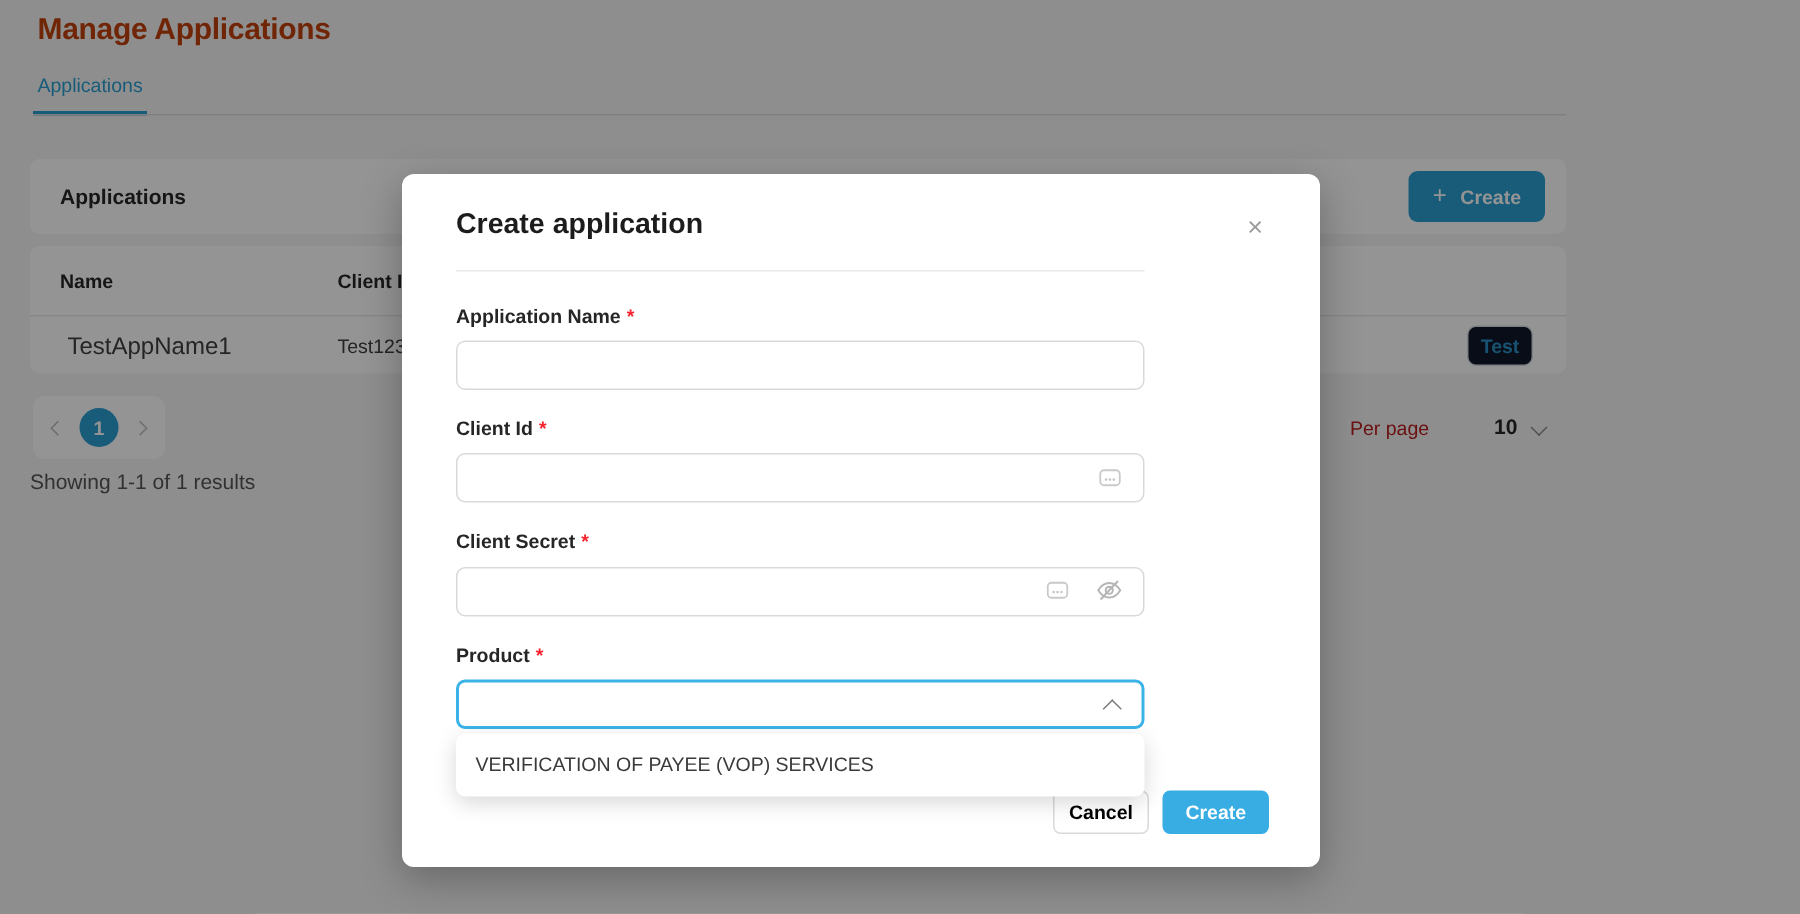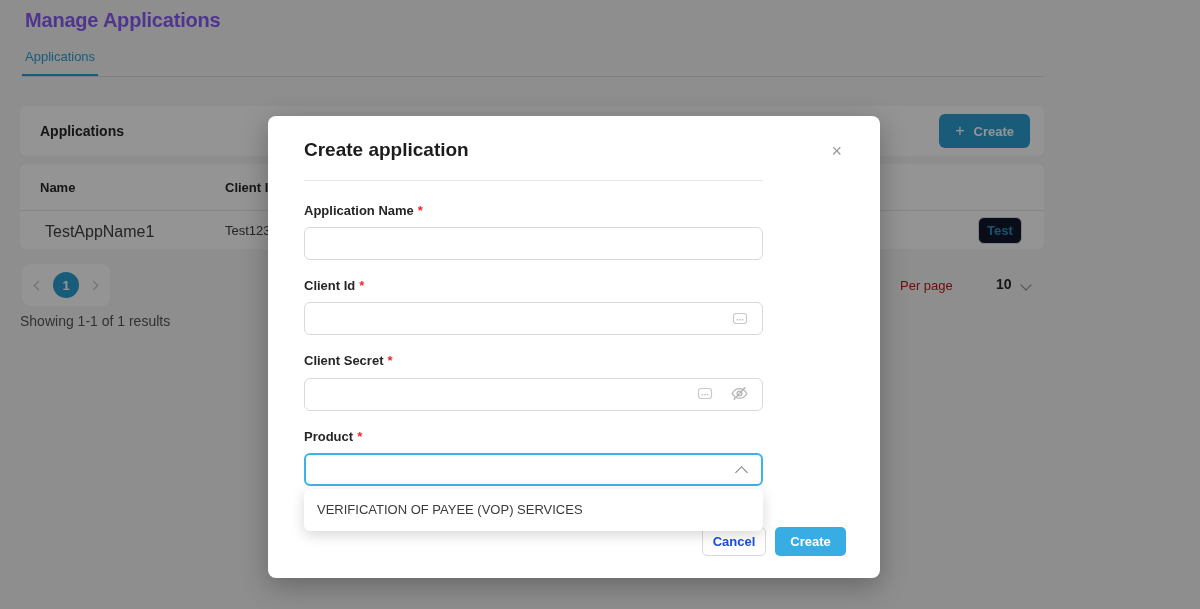--- a/index.html
+++ b/index.html
@@ -5,21 +5,21 @@
   * { margin:0; padding:0; box-sizing:border-box; }
   html,body { width:1200px; height:609px; }
   body {
     position:relative; overflow:hidden;
     background:#f5f5f5;
     font-family:"Liberation Sans", sans-serif;
     color:#262626;
   }
   
   .page { position:absolute; inset:0; }
-  .page-title { position:absolute; left:25px; top:9px; font-size:20px; font-weight:700; color:#8b5cf6; letter-spacing:-.2px; }
+  .page-title { position:absolute; left:25px; top:9px; font-size:20px; font-weight:700; color:#c2410c; letter-spacing:-.2px; }
   .tab { position:absolute; left:25px; top:49px; font-size:13px; color:#2b9fd2; }
   .tab-underline { position:absolute; left:22px; top:74px; width:76px; height:3px; background:#2b9fd2; }
   .tab-bar-border { position:absolute; left:22px; top:76px; width:1022px; height:1px; background:#dcdcdc; }
 
   .panel { position:absolute; left:20px; top:106px; width:1024px; height:50px; background:#fff; border-radius:6px; }
   .panel-title { position:absolute; left:20px; top:17px; font-size:14px; font-weight:700; color:#262626; }
   .btn-create-hdr { position:absolute; right:14px; top:8px; height:34px; padding:0 16px; background:#2b9fd2; border:none;
     border-radius:6px; color:#fff; font-size:13px; font-weight:600; display:flex; align-items:center; gap:9px; cursor:pointer;
     font-family:"Liberation Sans", sans-serif; }
   .plus { font-size:16px; font-weight:400; line-height:1; }
@@ -77,21 +77,21 @@
     background:#fff; cursor:pointer; }
   .chev-up { position:absolute; right:15px; top:13px; width:9px; height:9px;
     border-left:1.8px solid #7a7a7a; border-top:1.8px solid #7a7a7a; transform:rotate(45deg); }
 
   .dropdown { position:absolute; left:36px; top:373px; width:459px; height:42px; background:#fff; border-radius:6px;
     box-shadow:0 4px 14px rgba(0,0,0,.16); z-index:4; display:flex; align-items:center; }
   .dd-option { padding-left:13px; font-size:13px; color:#3a3a3a; cursor:pointer; width:100%; line-height:42px; }
 
   .m-footer { position:absolute; right:34px; top:411px; display:flex; gap:9px; z-index:2; }
   .btn-cancel { width:64px; height:29px; background:#fff; border:1px solid #d9d9d9; border-radius:5px; font-size:13px;
-    font-weight:700; color:#1d4ed8; cursor:pointer; font-family:"Liberation Sans", sans-serif; }
+    font-weight:700; color:#000000; cursor:pointer; font-family:"Liberation Sans", sans-serif; }
   .btn-create { width:71px; height:29px; background:#38ade3; border:none; border-radius:5px; font-size:13px;
     font-weight:600; color:#fff; cursor:pointer; font-family:"Liberation Sans", sans-serif; }
 </style>
 </head>
 <body>
 
 <div class="page">
   <div class="page-title">Manage Applications</div>
 
   <div class="tab">Applications</div>

